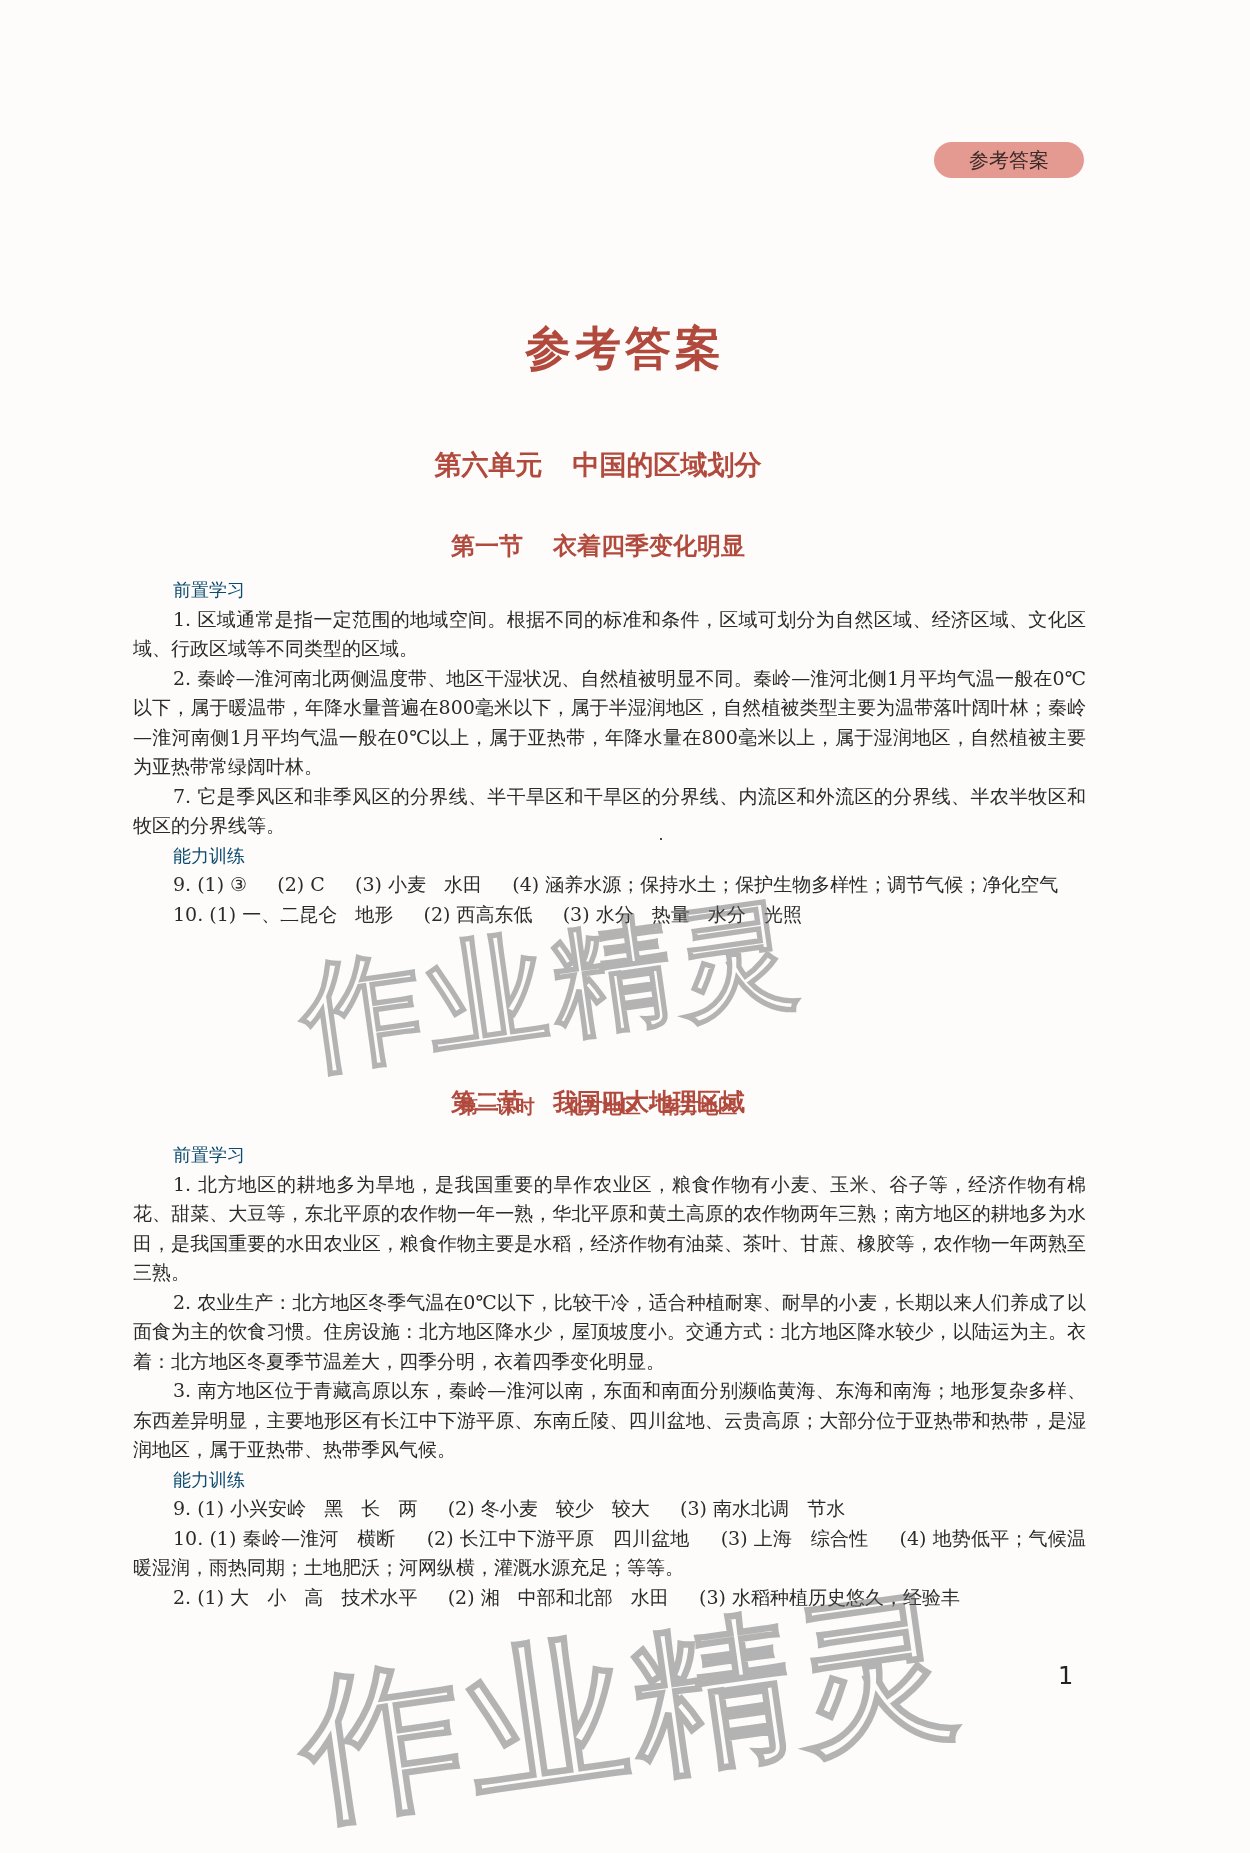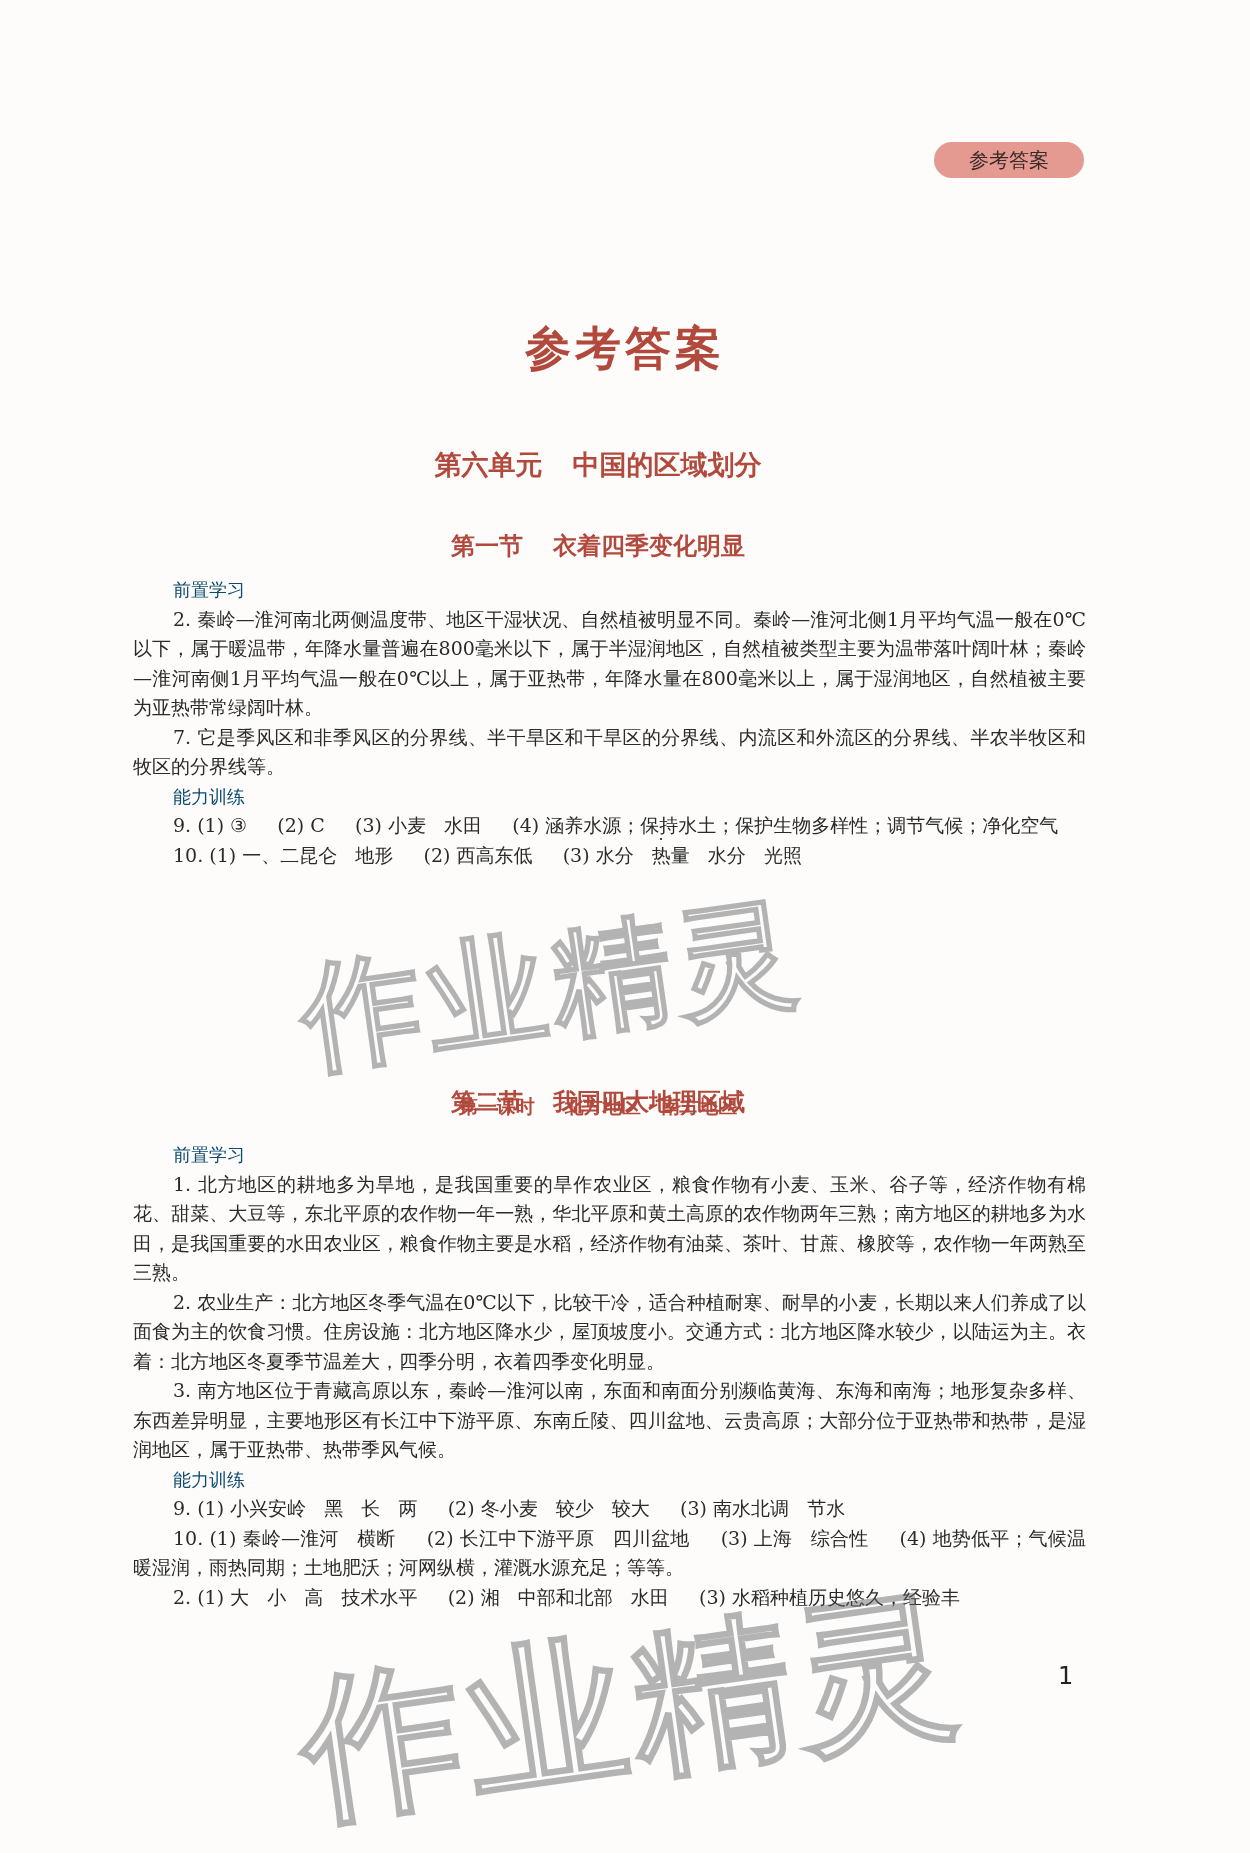--- a/index.html
+++ b/index.html
@@ -94,20 +94,21 @@
 <div class="h-unit">
   <span>第六单元</span><span class="gap"></span><span>中国的区域划分</span>
 </div>
 
 <div class="h-section">
   <span>第一节</span><span class="gap"></span><span>衣着四季变化明显</span>
 </div>
 
 <div class="block block1">
   <div class="sub">前置学习</div>
+  <p class="p">1. 区域通常是指一定范围的地域空间。根据不同的标准和条件，区域可划分为自然区域、经济区域、文化区域、行政区域等不同类型的区域。</p>
   <p class="p">2. 秦岭—淮河南北两侧温度带、地区干湿状况、自然植被明显不同。秦岭—淮河北侧1月平均气温一般在0℃以下，属于暖温带，年降水量普遍在800毫米以下，属于半湿润地区，自然植被类型主要为温带落叶阔叶林；秦岭—淮河南侧1月平均气温一般在0℃以上，属于亚热带，年降水量在800毫米以上，属于湿润地区，自然植被主要为亚热带常绿阔叶林。</p>
   <p class="p">7. 它是季风区和非季风区的分界线、半干旱区和干旱区的分界线、内流区和外流区的分界线、半农半牧区和牧区的分界线等。</p>
   <div class="sub">能力训练</div>
   <p class="p" style="white-space:pre-wrap">9. (1) ③     (2) C     (3) 小麦   水田     (4) 涵养水源；保持水土；保护生物多样性；调节气候；净化空气</p>
   <p class="ans">10. (1) 一、二昆仑   地形     (2) 西高东低     (3) 水分   热量   水分   光照</p>
 </div>
 
 <div class="dot-mark"></div>
 
 <div class="h-section h-section2">

